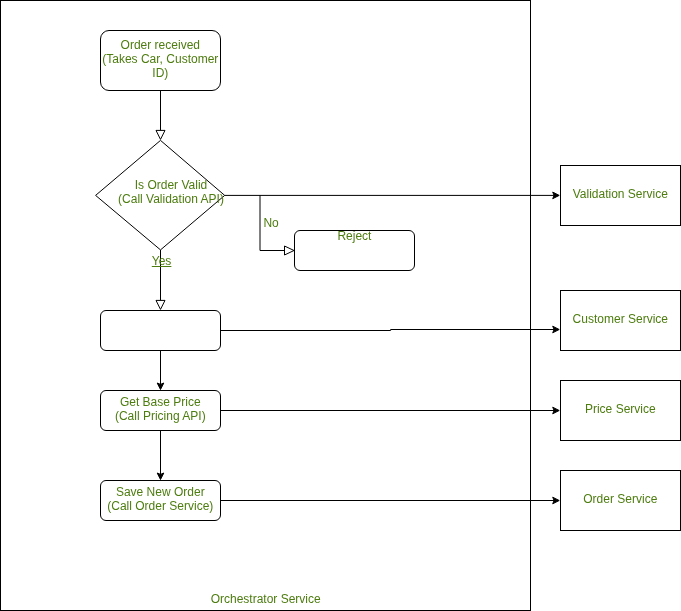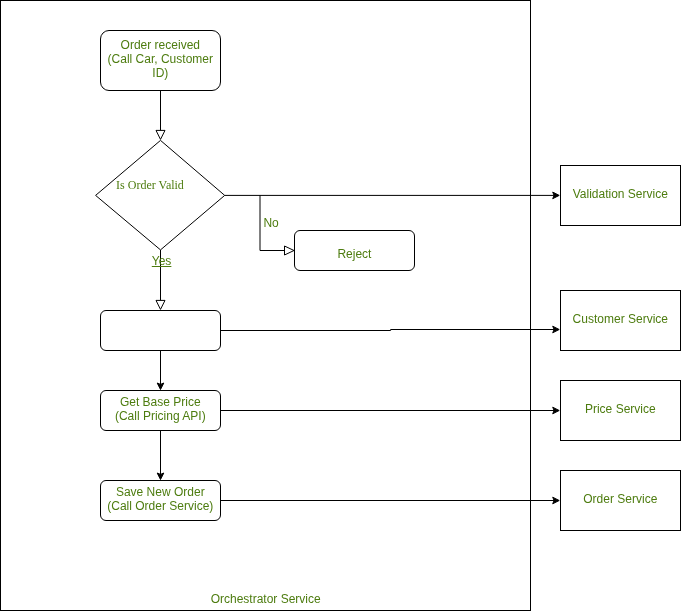--- a/index.html
+++ b/index.html
@@ -67,27 +67,28 @@
   <div class="shape r6" style="left:100px;top:310px;width:121px;height:41px;"></div>
   <div class="shape r6" style="left:100px;top:390px;width:121px;height:41px;"></div>
   <div class="shape r6" style="left:100px;top:480px;width:121px;height:41px;"></div>
   <div class="shape" style="left:560px;top:165px;width:121px;height:61px;"></div>
   <div class="shape" style="left:560px;top:290px;width:121px;height:61px;"></div>
   <div class="shape" style="left:560px;top:380px;width:121px;height:61px;"></div>
   <div class="shape" style="left:560px;top:470px;width:121px;height:61px;"></div>
 
   <div class="lbl" style="left:60.3px;top:37.9px;width:200px;">
     <div>Order received</div>
-    <div>(Call Car, Customer</div>
+    <div>(Takes Car, Customer</div>
     <div>ID)</div>
   </div>
-  <div class="lbl" style="left:50px;top:177.8px;width:200px;font-family:Liberation Serif, serif;">
+  <div class="lbl" style="left:71px;top:177.8px;width:200px;">
     <div>Is Order Valid</div>
+    <div>(Call Validation API)</div>
   </div>
-  <div class="lbl" style="left:254.4px;top:247px;width:200px;text-align:center;">
+  <div class="lbl" style="left:254.4px;top:229px;width:200px;text-align:center;">
     <div>Reject</div>
   </div>
   <div class="lbl" style="left:60.3px;top:485.1px;width:200px;">
     <div>Save New Order</div>
     <div>(Call Order Service)</div>
   </div>
   <div class="lbl" style="left:60.3px;top:395.0px;width:200px;">
     <div>Get Base Price</div>
     <div>(Call Pricing API)</div>
   </div>

